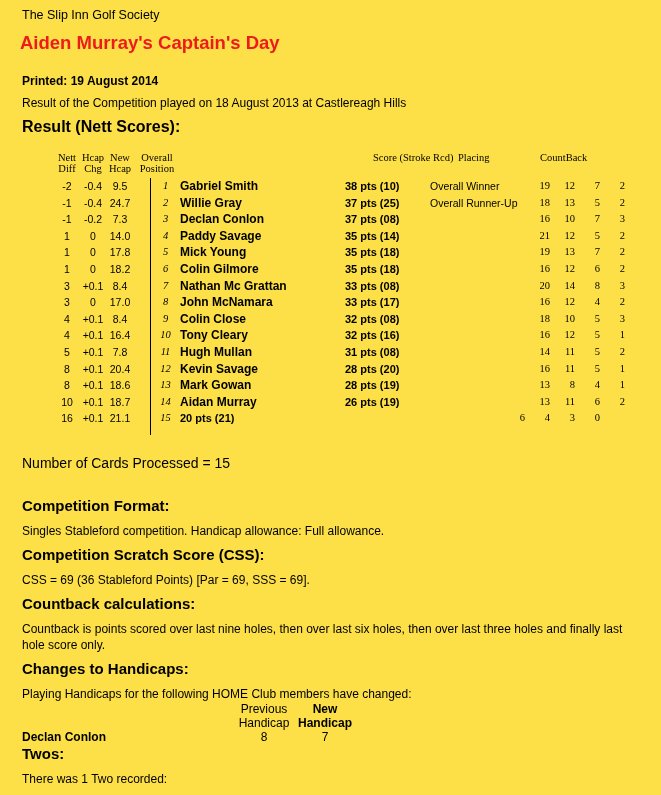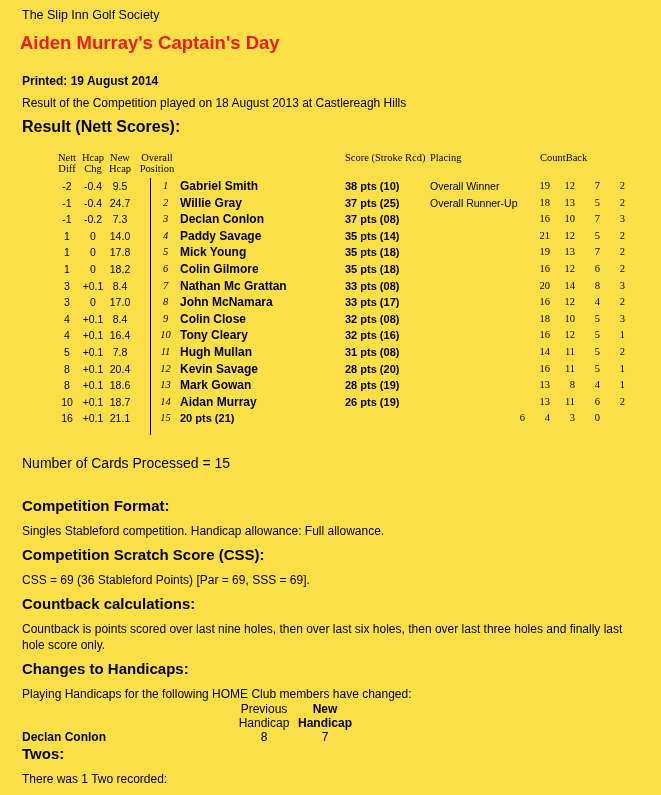--- a/index.html
+++ b/index.html
@@ -10,21 +10,21 @@
   .title{font-size:18.5px;font-weight:bold;line-height:22px;margin:9px 0 0 20px;}
   .printed{font-size:12px;font-weight:bold;line-height:15px;margin-top:20px;}
   .desc{font-size:12px;line-height:15px;margin-top:7px;}
   .sec-title{font-size:16px;font-weight:bold;line-height:19px;margin-top:6px;}
 
   
   .rtable{margin:16px 0 0 54px;font-size:10.5px;}
   .rhead{display:grid;grid-template-columns:26px 26px 28px 46px 165px 85px 95px 100px;
          font-family:"Liberation Serif",serif;line-height:11px;margin-bottom:4px;}
   .rhead .h{text-align:center;}
-  .rhead .h-left{text-align:left;white-space:nowrap;}
+  .rhead .h-left{text-align:left;white-space:nowrap;margin-left:28px;}
   .rhead .h-cb{text-align:left;padding-left:15px;}
   .rrow{display:grid;grid-template-columns:26px 26px 28px 16px 30px 165px 85px 95px 25px 25px 25px 25px;
         height:16.6px;align-items:stretch;}
   .rrow .c{line-height:16.6px;display:block;}
   .num{text-align:center;}
   .pos{font-family:"Liberation Serif",serif;font-style:italic;text-align:center;border-left:1px solid #000;}
   .pname{font-weight:bold;font-size:12px;}
   .score{font-weight:bold;font-size:11px;text-align:left;}
   .placing{font-size:10.5px;}
   .cb{font-family:"Liberation Serif",serif;text-align:right;}

